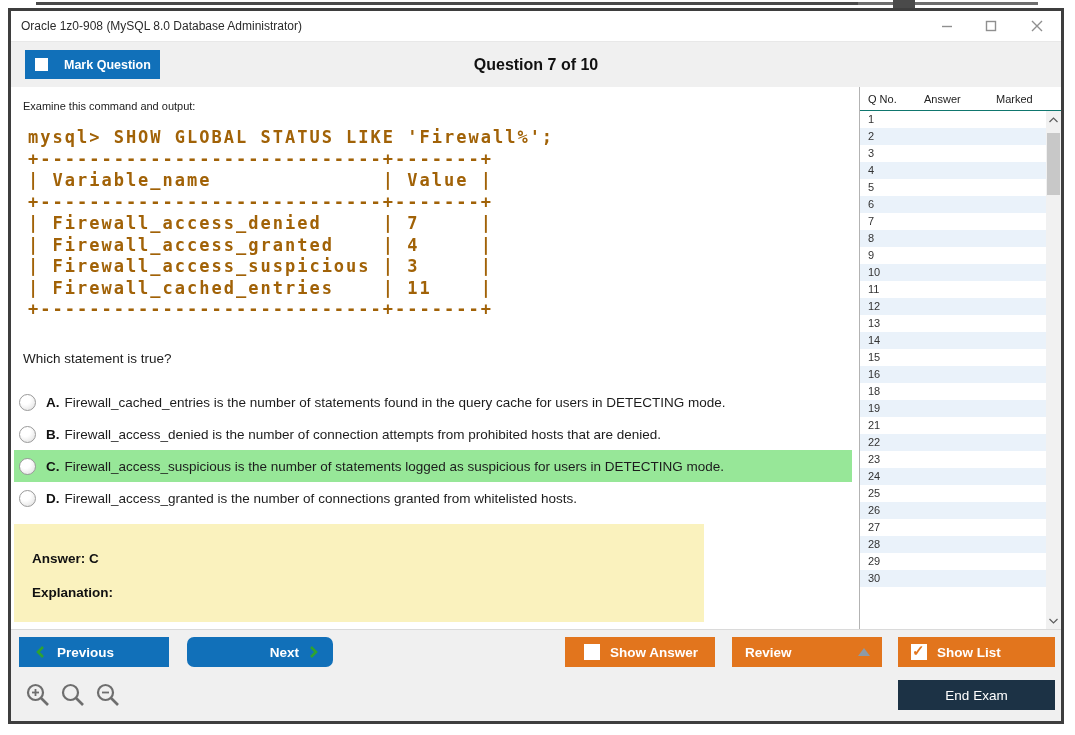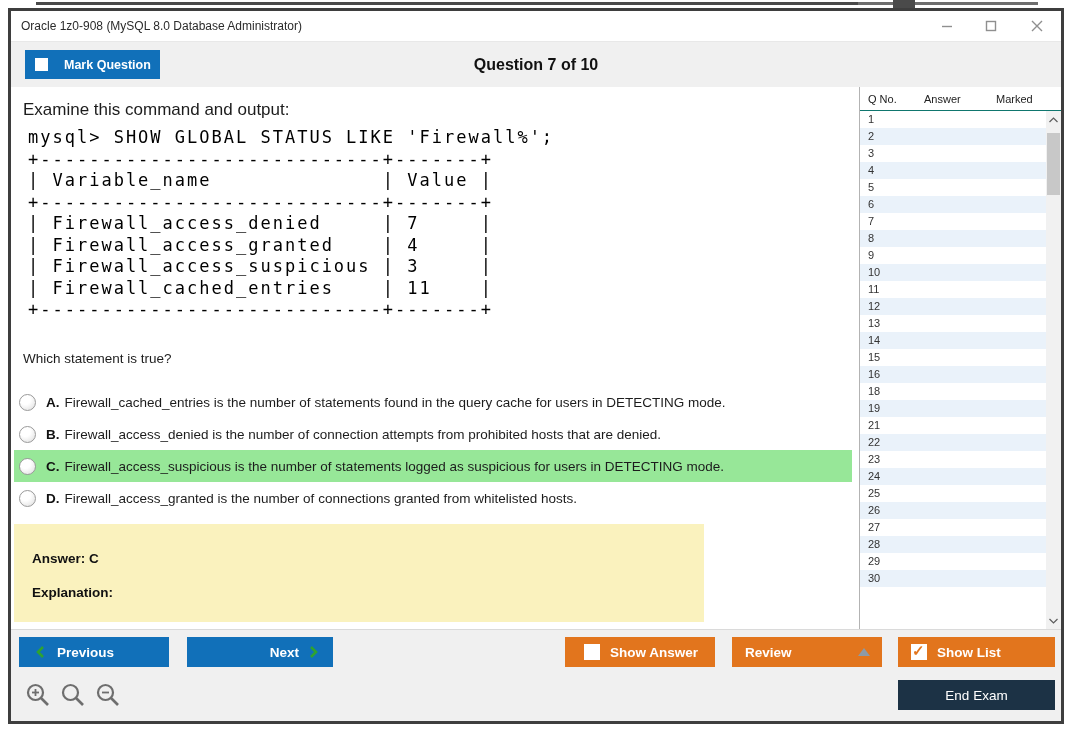--- a/index.html
+++ b/index.html
@@ -40,26 +40,26 @@
   .q-counter {
     position:absolute; left:0; right:0; top:0; height:46px;
     display:flex; align-items:center; justify-content:center;
     font-weight:bold; font-size:16px; color:#111;
   }
 
   
   .main { position:relative; height:542px; background:#fff; }
   .content { position:absolute; left:0; top:0; width:848px; height:542px; background:#fff; }
 
-  .prompt { position:absolute; left:12px; top:13px; font-size:17px; color:#1c1c1c; }
+  .prompt { position:absolute; left:12px; top:13px; font-size:11px; color:#1c1c1c; }
   .console {
     position:absolute; left:17px; top:40px;
     font-family:"DejaVu Sans Mono", monospace;
-    font-weight:normal; font-size:17px; line-height:21.5px;
-    letter-spacing:2px; color:#000000; white-space:pre;
+    font-weight:bold; font-size:17px; line-height:21.5px;
+    letter-spacing:2px; color:#a16207; white-space:pre;
   }
   .stem { position:absolute; left:12px; top:264px; font-size:13.5px; color:#1c1c1c; }
 
   .options { position:absolute; left:3px; top:299px; width:838px; }
   .option-row { height:32px; display:flex; align-items:center; padding-left:5px; cursor:pointer; }
   .option-row.highlight { background:var(--green); }
   .radio {
     width:17px; height:17px; border-radius:50%;
     border:1px solid #9a9a9a; flex:0 0 auto;
     background:radial-gradient(circle at 35% 30%, #ffffff 35%, #ececec 70%, #d8d8d8 100%);
@@ -91,21 +91,21 @@
   .sb-thumb { position:absolute; left:1px; top:22px; width:13px; height:62px; background:#c8c8c8; cursor:pointer; }
 
   
   .toolbar { position:relative; height:92px; background:#f0f0f0; border-top:1px solid #dadada; }
   .tb-btn { position:absolute; height:30px; display:flex; align-items:center; color:#fff; font-size:13.5px; font-weight:bold; cursor:pointer; }
   .blue   { background:var(--blue); }
   .orange { background:var(--orange); }
   .navy   { background:var(--navy); font-weight:normal; justify-content:center; }
 
   .btn-prev { left:8px;  top:7px; width:150px; padding-left:16px; gap:12px; }
-  .btn-next { left:176px; top:7px; width:146px; justify-content:flex-end; padding-right:14px; gap:10px; }
+  .btn-next { left:176px; top:7px; width:146px; justify-content:flex-end; padding-right:14px; gap:10px;border-radius:7px; }
   .btn-show-answer { left:554px; top:7px; width:150px; padding-left:19px; gap:10px; }
   .btn-review { left:721px; top:7px; width:150px; padding-left:13px; padding-right:12px; }
   .btn-show-list { left:887px; top:7px; width:157px; padding-left:13px; gap:10px; }
   .btn-save { left:721px; top:50px; width:150px; }
   .btn-end  { left:887px; top:50px; width:157px; }
 
   .cb16 { width:16px; height:16px; background:#fff; flex:0 0 auto; position:relative; }
   .cb16 .tick { position:absolute; left:1px; top:-2px; font-size:15px; font-weight:bold; color:var(--orange); }
   .tri-up { margin-left:auto; width:0; height:0; border-left:6px solid transparent; border-right:6px solid transparent; border-bottom:8px solid #8d9aa6; }
 

